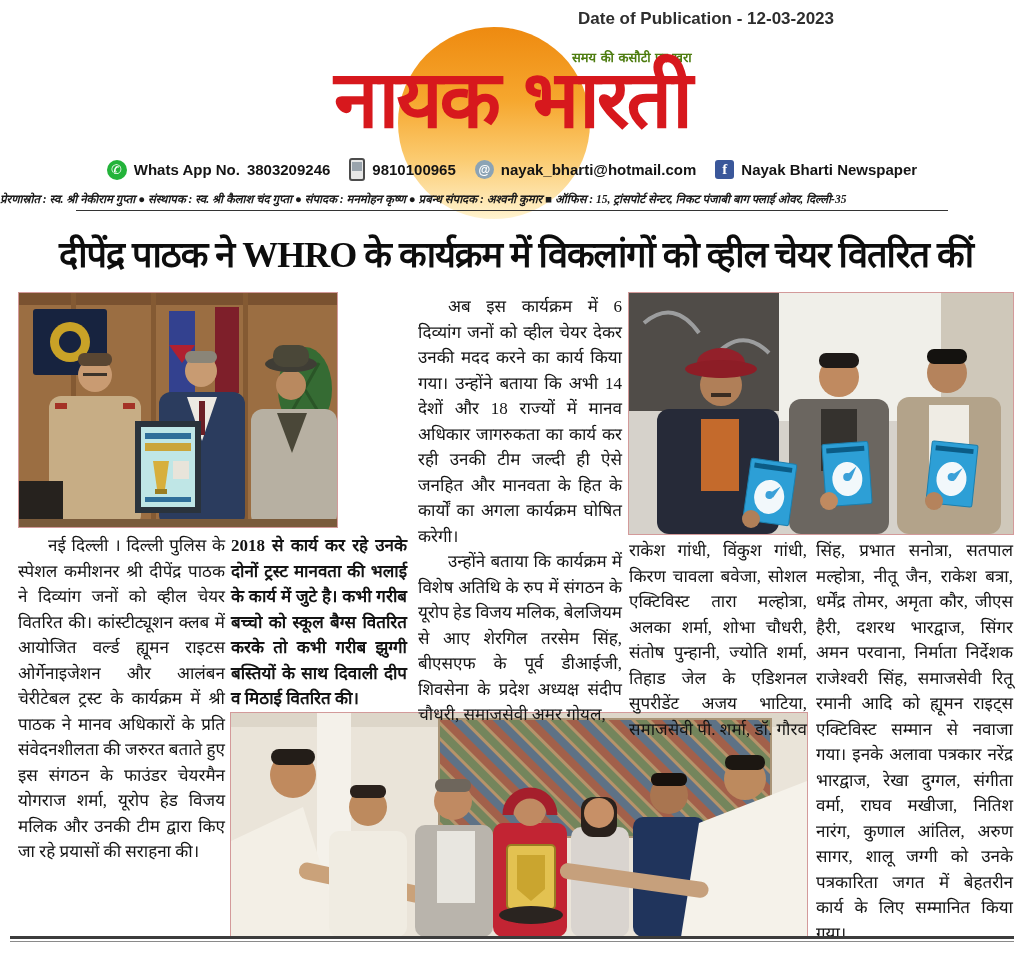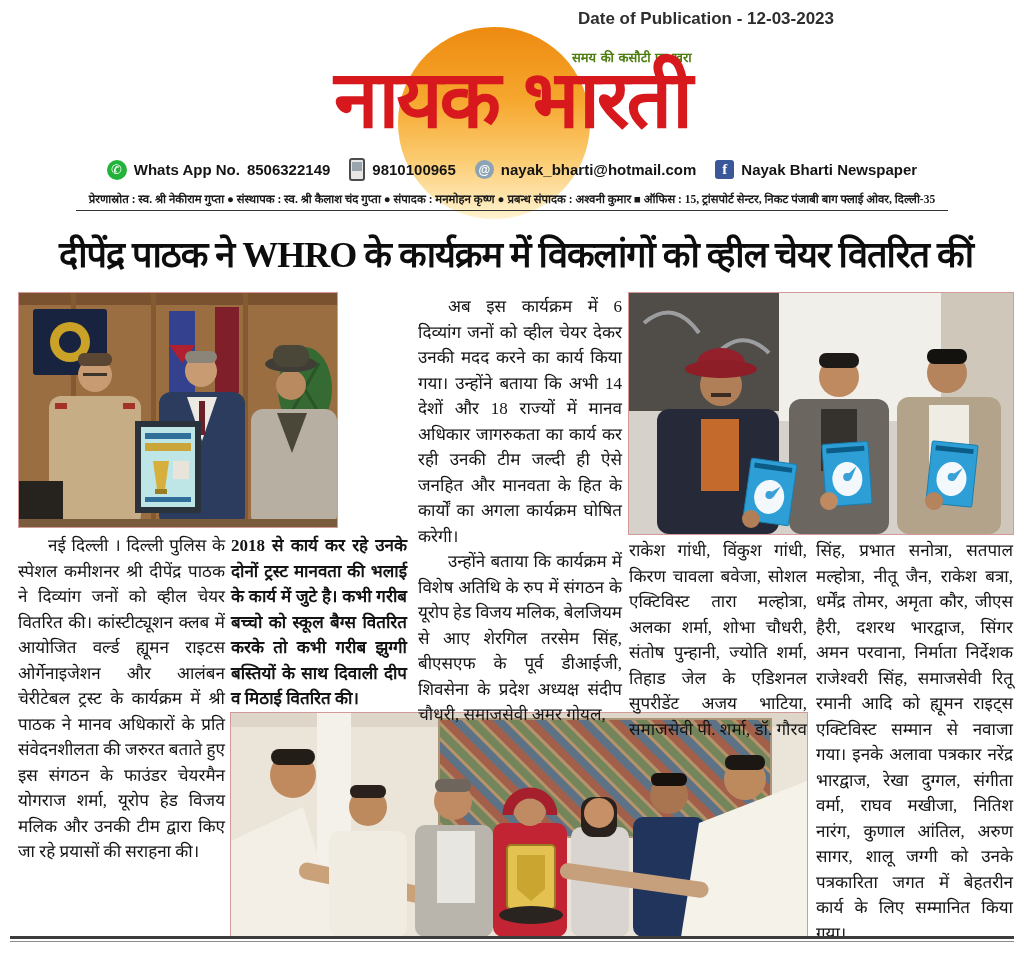--- a/index.html
+++ b/index.html
@@ -28,22 +28,22 @@
            color:#fff;font-size:13px;}
   .phone-icon{width:12px;height:19px;border:2px solid #4c4c4c;border-radius:3px;background:#e7e7e7;
            position:relative;}
   .phone-icon:after{content:"";position:absolute;left:1px;right:1px;top:2px;height:9px;background:#9aa4ad;}
   .mail-icon{width:19px;height:19px;border-radius:50%;background:#8ba3b5;color:#fff;font-size:12px;font-weight:bold;}
   .fb-icon{width:19px;height:19px;border-radius:3px;background:var(--facebook-blue,#3a579a);
            color:#fff;font-size:15px;font-weight:bold;font-family:"Liberation Serif",serif;}
   .gap-l{margin-left:12px;}
 
   
-  .imprint{position:absolute;top:191px;left:0;width:1024px;text-align:center;
-           font-size:11.5px;font-weight:bold;color:#1a1a1a;white-space:nowrap;}
+  .imprint{position:absolute;top:191px;left:0;width:1024px;text-align:left;
+           font-size:11.5px;font-weight:bold;color:#1a1a1a;white-space:nowrap;font-style:italic;}
   .rule{position:absolute;top:210px;left:76px;width:872px;border-top:1.5px solid #333;}
 
   
   .headline{position:absolute;top:220px;left:0;width:1024px;margin:4px;text-align:center;
            font-size:36px;line-height:62px;font-weight:bold;color:#0d0d0d;
            letter-spacing:-1px;white-space:nowrap;}
 
   
   .photo{position:absolute;border:1px solid var(--photo-border,#d39a9a);overflow:hidden;background:#ddd;}
   .photo svg{display:block;}
@@ -73,21 +73,21 @@
 
   <div>
     <div class="sun"></div>
     <div class="tagline">समय की कसौटी पर खरा</div>
     <h1 class="masthead-title">नायक भारती</h1>
   </div>
 
   <div class="contact-row">
     <span class="ic wa-icon">✆</span>
     <span>Whats App No.</span>
-    <span>8506322149</span>
+    <span>3803209246</span>
     <span class="ic phone-icon gap-l"></span>
     <span>9810100965</span>
     <span class="ic mail-icon gap-l">@</span>
     <span>nayak_bharti@hotmail.com</span>
     <span class="ic fb-icon gap-l">f</span>
     <span>Nayak Bharti Newspaper</span>
   </div>
 
   <div class="imprint">प्रेरणास्रोत : स्व. श्री नेकीराम गुप्ता ● संस्थापक : स्व. श्री कैलाश चंद गुप्ता ● संपादक : मनमोहन कृष्ण ● प्रबन्ध संपादक : अश्वनी कुमार  ■  ऑफिस : 15, ट्रांसपोर्ट सेन्टर, निकट पंजाबी बाग फ्लाई ओवर, दिल्ली-35</div>
   <div class="rule"></div>

